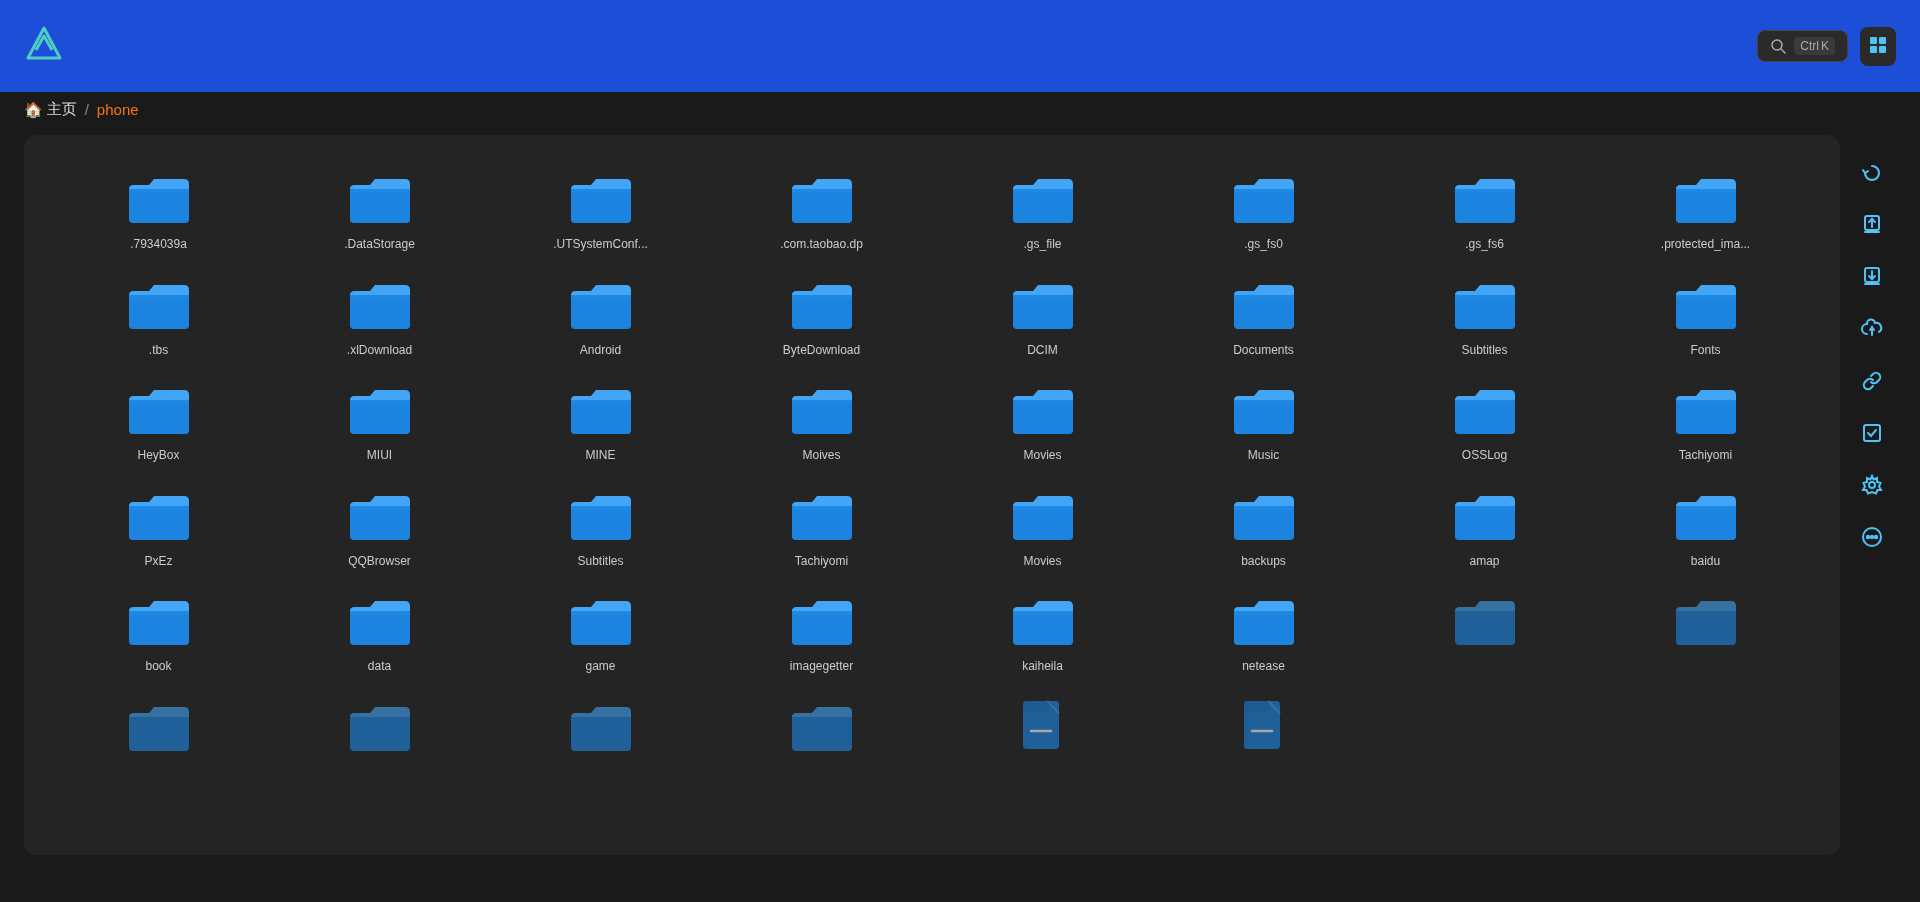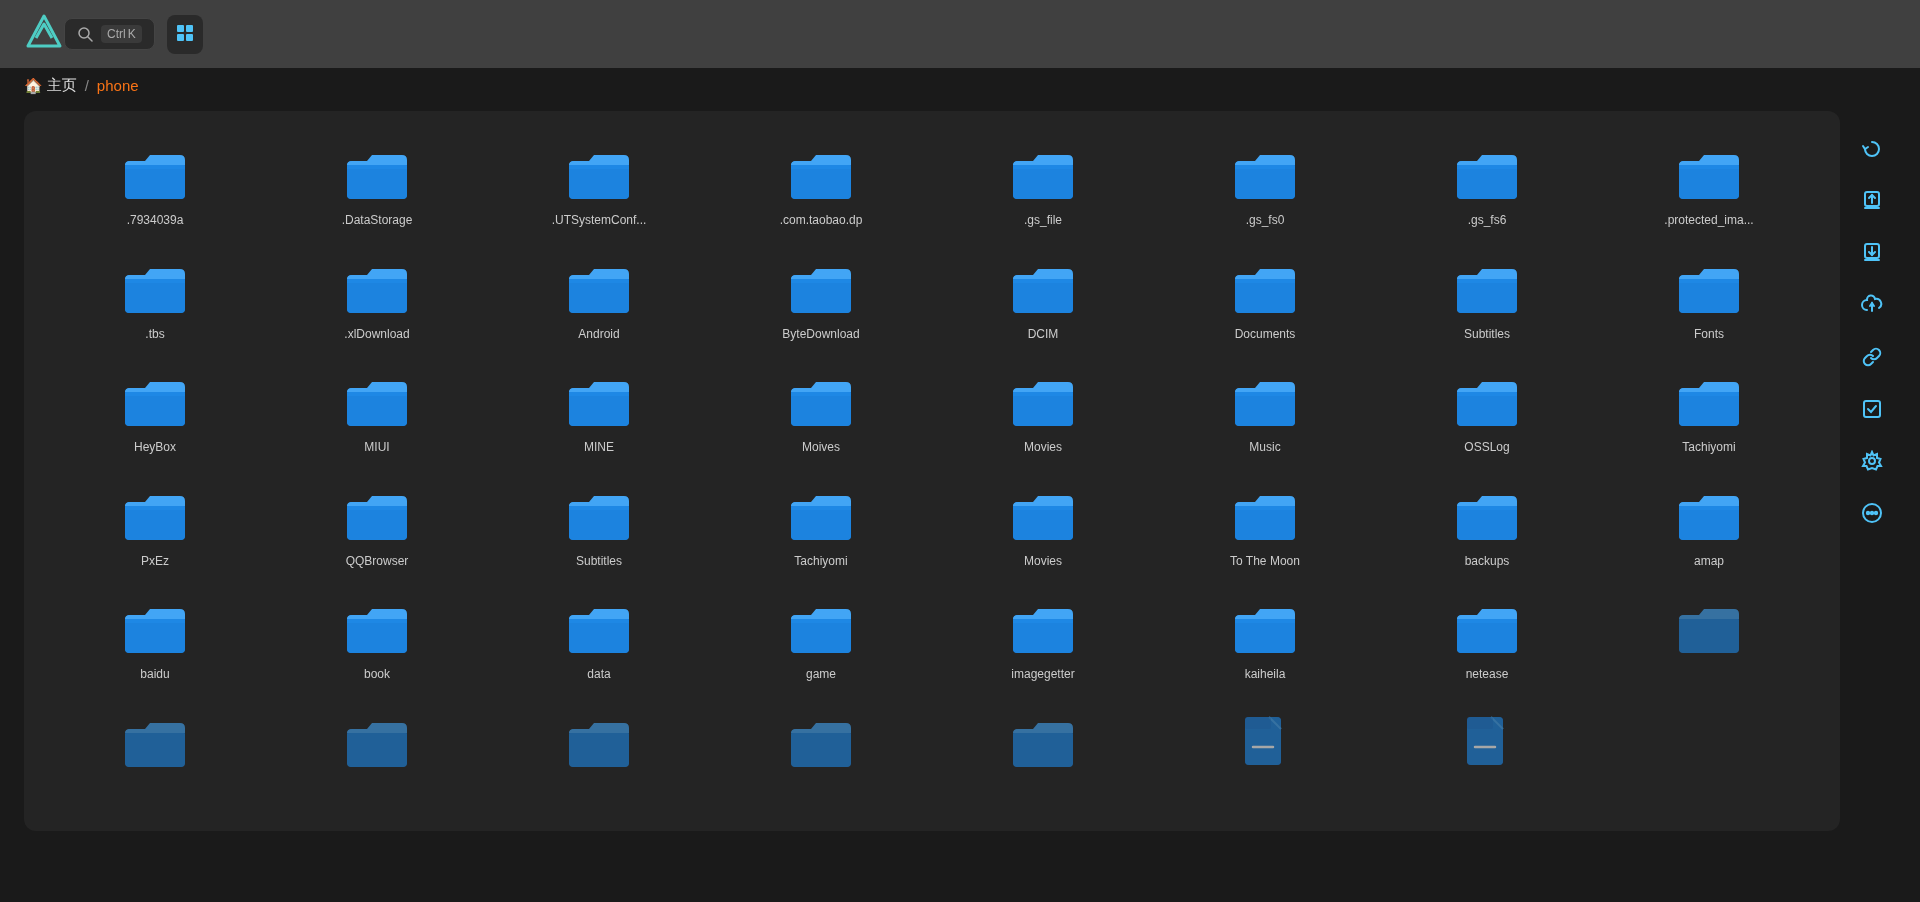--- a/index.html
+++ b/index.html
@@ -10,22 +10,23 @@
       min-height: 902px;
       width: 1920px;
       overflow-x: hidden;
       position: relative;
     }
 
     
     .header {
       display: flex;
       align-items: center;
-      padding: 12px 24px;
-      background: #404040;
+      justify-content: space-between;
+      padding: 24px 24px;
+      background: #1d4ed8;
     }
 
     .logo {
       width: 40px;
       height: 40px;
     }
 
     .header-right {
       display: flex;
       align-items: center;
@@ -103,21 +104,20 @@
       background: #242424;
       border-radius: 12px;
       padding: 24px;
       flex: 1;
       min-height: 720px;
     }
 
     .file-grid {
       display: grid;
       grid-template-columns: repeat(8, 1fr);
-      gap: 8px;
     }
 
     .file-item {
       display: flex;
       flex-direction: column;
       align-items: center;
       padding: 12px 8px;
       border-radius: 8px;
       cursor: pointer;
       transition: background 0.15s;
@@ -502,30 +502,20 @@
         </div>
         <div class="file-item">
           <svg class="folder-icon" viewBox="0 0 64 56" fill="none" xmlns="http://www.w3.org/2000/svg">
       <rect x="2" y="14" width="60" height="38" rx="5" ry="5" fill="#1565C0"></rect>
       <rect x="2" y="14" width="60" height="38" rx="5" ry="5" fill="#1E88E5"></rect>
       <path d="M2 18 Q2 14 7 14 H22 L27 8 H57 Q62 8 62 13 V18 Z" fill="#42A5F5"></path>
       <rect x="2" y="18" width="60" height="34" rx="4" ry="4" fill="#1E88E5"></rect>
       <path d="M2 22 H62 V48 Q62 52 58 52 H6 Q2 52 2 48 Z" fill="#1976D2" opacity="0.3"></path>
     </svg>
           <span class="file-name">Movies</span>
-        </div>
-        <div class="file-item">
-          <svg class="folder-icon" viewBox="0 0 64 56" fill="none" xmlns="http://www.w3.org/2000/svg">
-      <rect x="2" y="14" width="60" height="38" rx="5" ry="5" fill="#1565C0"></rect>
-      <rect x="2" y="14" width="60" height="38" rx="5" ry="5" fill="#1E88E5"></rect>
-      <path d="M2 18 Q2 14 7 14 H22 L27 8 H57 Q62 8 62 13 V18 Z" fill="#42A5F5"></path>
-      <rect x="2" y="18" width="60" height="34" rx="4" ry="4" fill="#1E88E5"></rect>
-      <path d="M2 22 H62 V48 Q62 52 58 52 H6 Q2 52 2 48 Z" fill="#1976D2" opacity="0.3"></path>
-    </svg>
-          <span class="file-name">To The Moon</span>
         </div>
         <div class="file-item">
           <svg class="folder-icon" viewBox="0 0 64 56" fill="none" xmlns="http://www.w3.org/2000/svg">
       <rect x="2" y="14" width="60" height="38" rx="5" ry="5" fill="#1565C0"></rect>
       <rect x="2" y="14" width="60" height="38" rx="5" ry="5" fill="#1E88E5"></rect>
       <path d="M2 18 Q2 14 7 14 H22 L27 8 H57 Q62 8 62 13 V18 Z" fill="#42A5F5"></path>
       <rect x="2" y="18" width="60" height="34" rx="4" ry="4" fill="#1E88E5"></rect>
       <path d="M2 22 H62 V48 Q62 52 58 52 H6 Q2 52 2 48 Z" fill="#1976D2" opacity="0.3"></path>
     </svg>
           <span class="file-name">backups</span>

